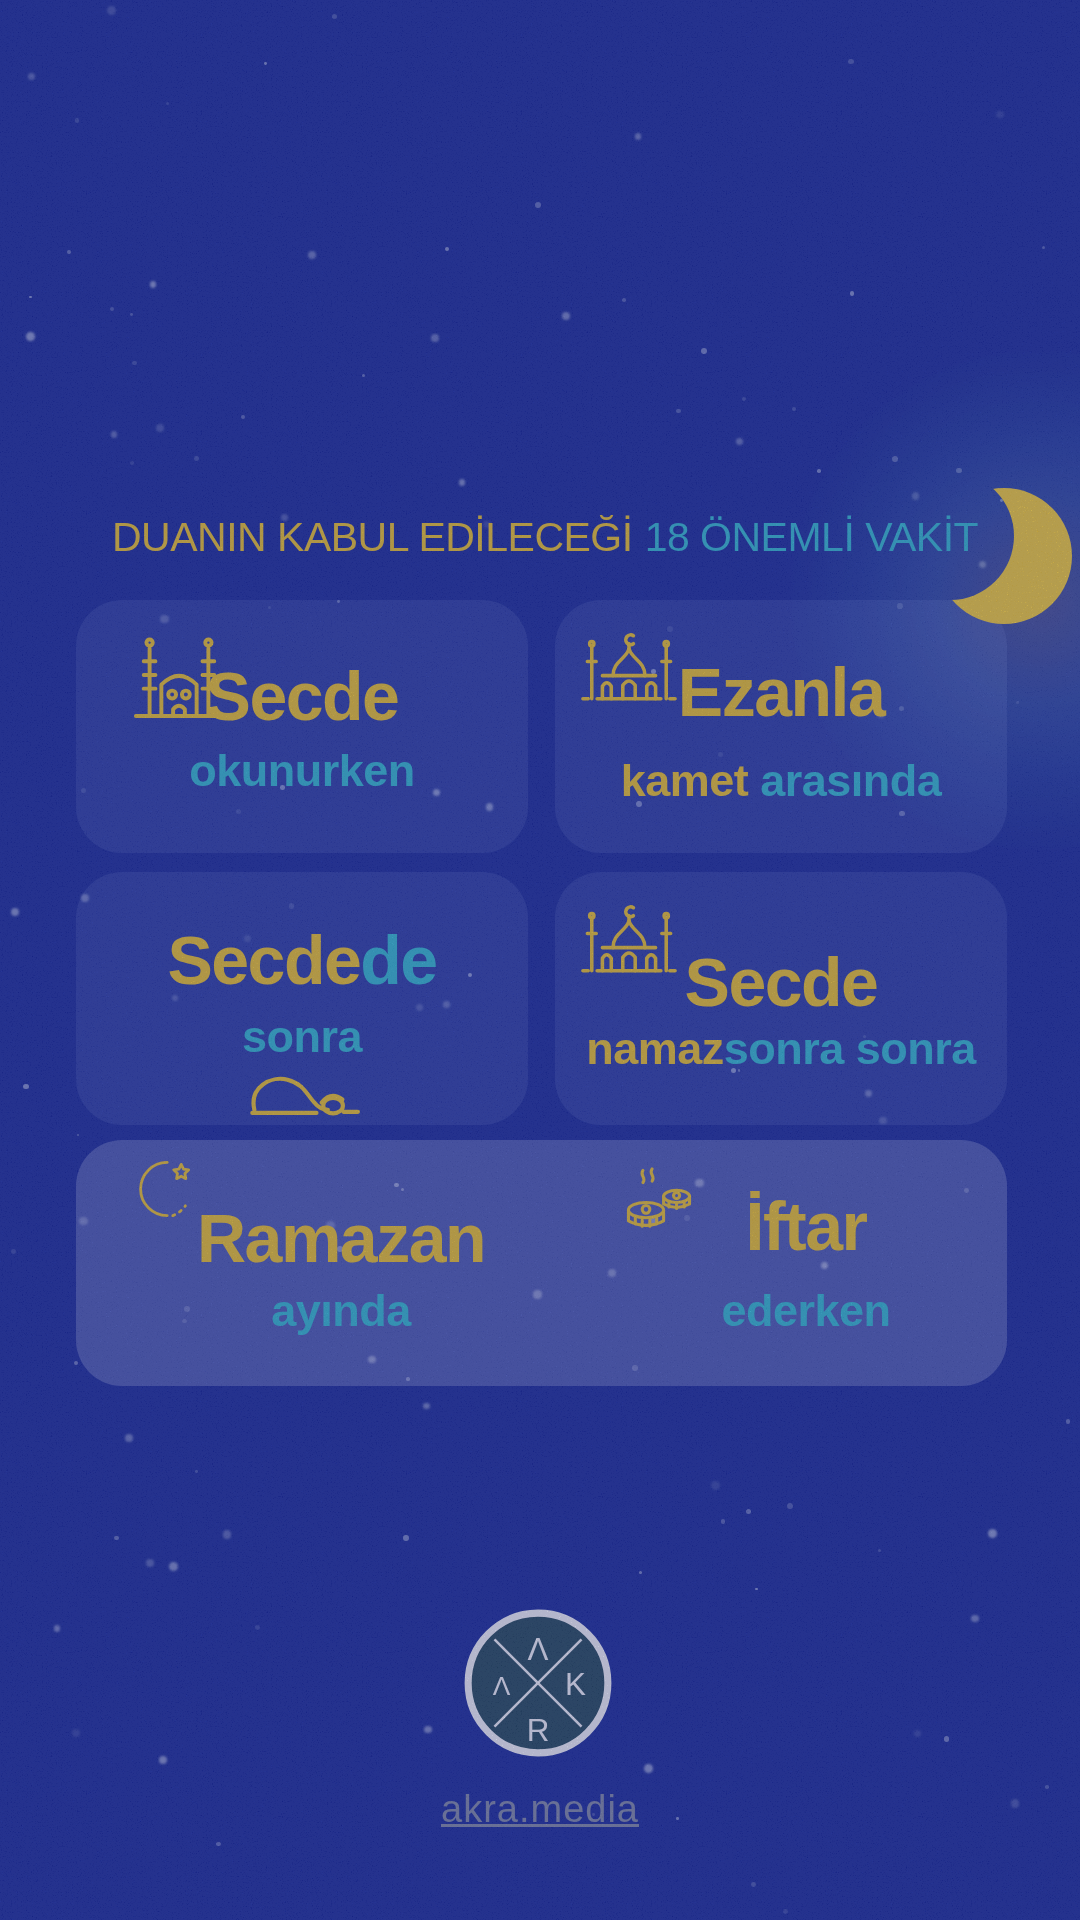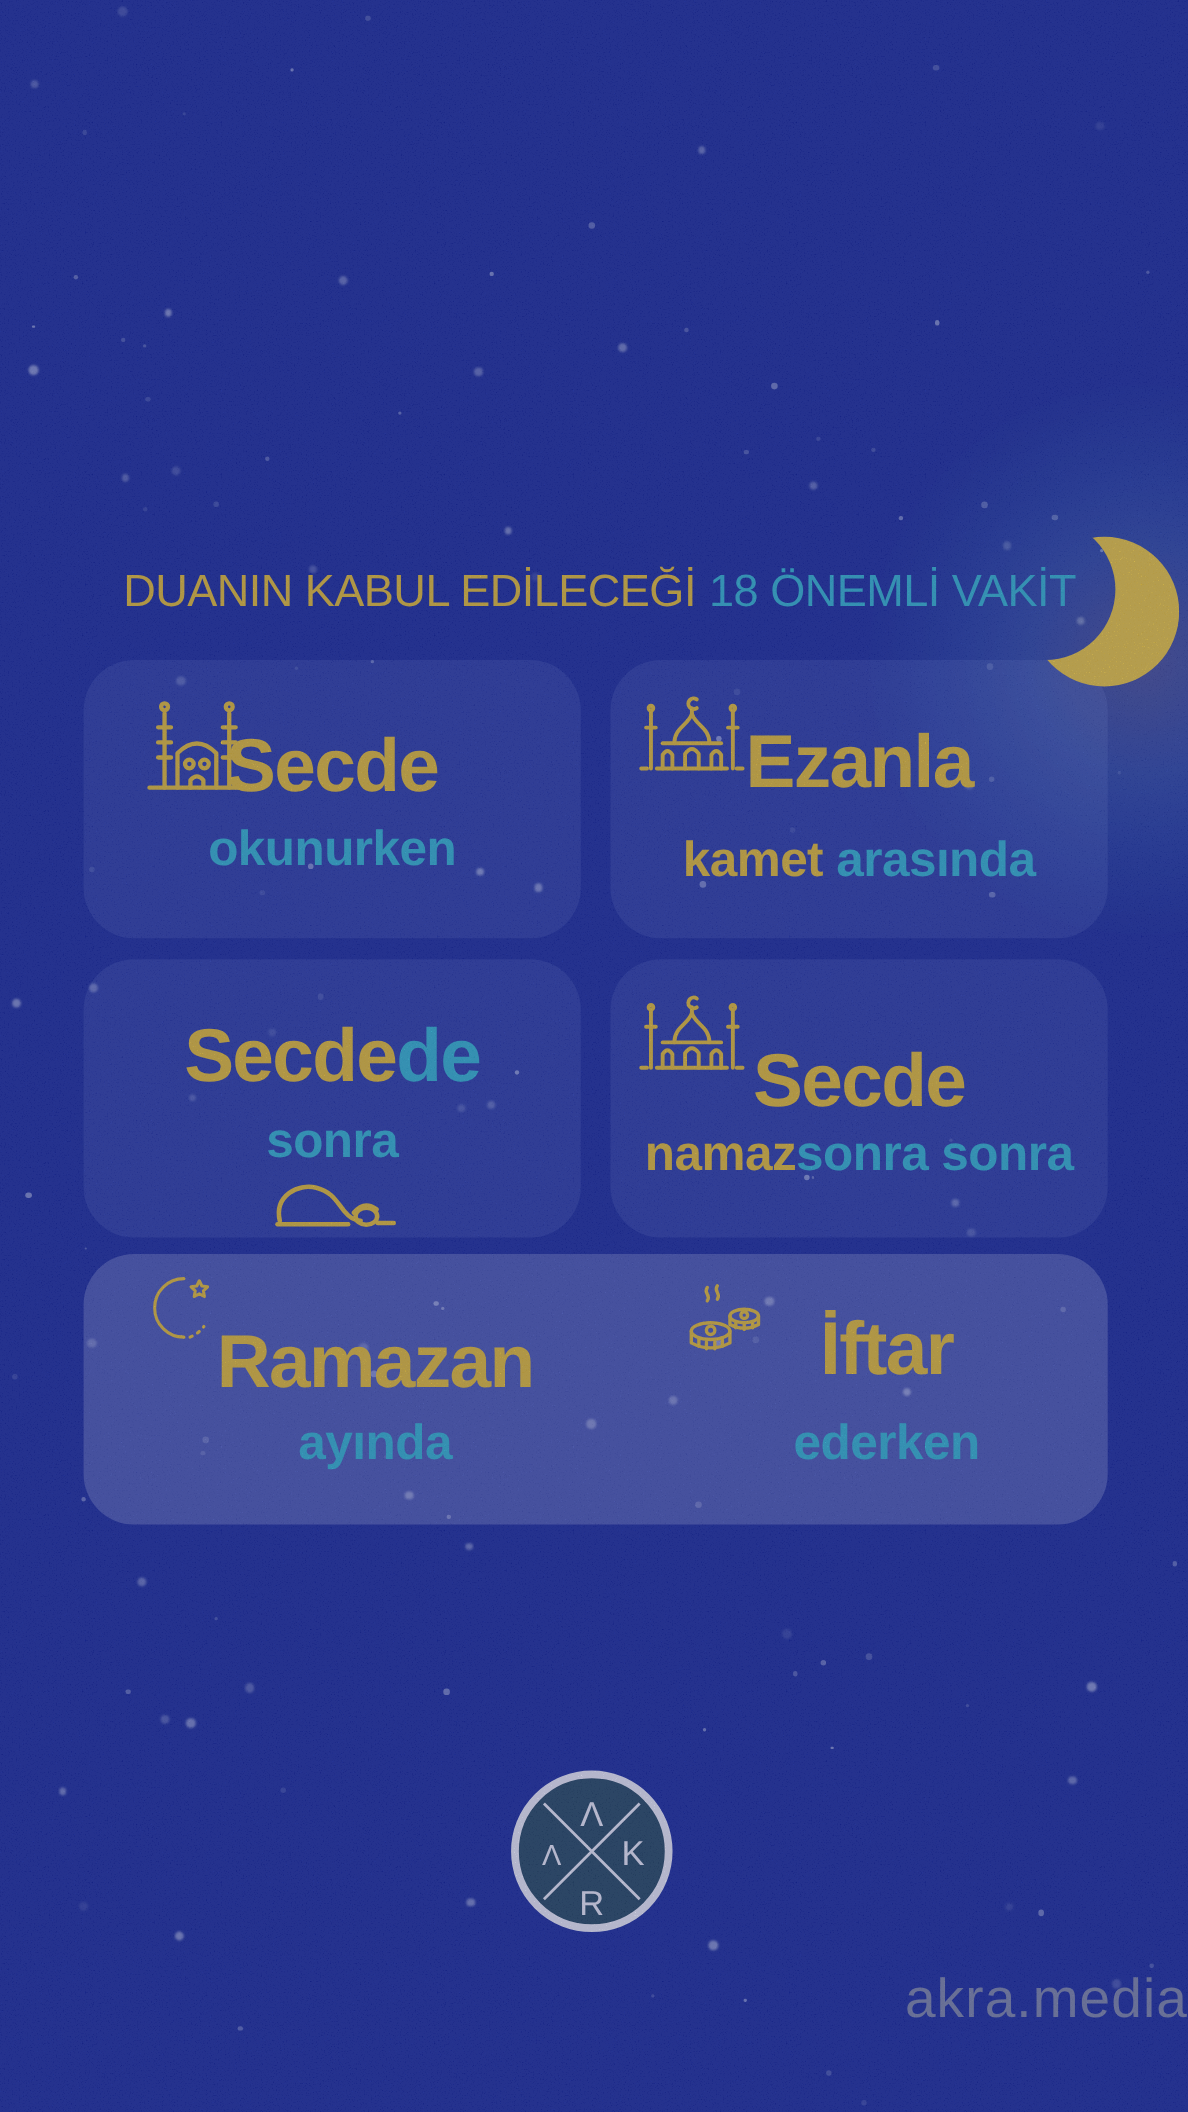--- a/index.html
+++ b/index.html
@@ -46,22 +46,22 @@
   #card-ezanla .c-icon{left:24px;top:26px;width:100px;height:78px;}
   #card-secdede .c-title{top:54px;} #card-secdede .c-sub{top:142px;}
   #card-secdede .c-icon{left:50%;transform:translateX(-50%);top:186px;width:126px;height:58px;}
   #card-farz .c-title{top:76px;}   #card-farz .c-sub{top:154px;}
   #card-farz .c-icon{left:24px;top:26px;width:100px;height:78px;}
   .half-left .c-title{top:64px;}   .half-left .c-sub{top:148px;}
   .half-left .c-icon{left:20px;top:14px;width:70px;height:70px;}
   .half-right .c-title{top:52px;}  .half-right .c-sub{top:148px;}
   .half-right .c-icon{left:44px;top:24px;width:84px;height:80px;}
   .footer-logo{position:absolute;left:457px;top:1602px;z-index:5;}
-  .brand{position:absolute;left:0;top:1788px;width:100%;z-index:5;text-align:right;
-         font-size:50px;font-weight:400;color:var(--brand-text,#8089A5);letter-spacing:1px;}
+  .brand{position:absolute;left:0;top:1788px;width:100%;z-index:5;text-align:center;
+         font-size:38px;font-weight:400;color:var(--brand-text,#8089A5);letter-spacing:1px;text-decoration:underline;}
   .noise{position:absolute;left:0;top:0;z-index:10;pointer-events:none;}
 </style>
 </head>
 <body>
 
 <div class="stage">
 
   <div id="stars">
       <div class="star" style="left: 562.456px; top: 312.012px; width: 7.7922px; height: 7.7922px; opacity: 0.53; filter: blur(1px);"></div>
       <div class="star" style="left: 113.844px; top: 1535.6px; width: 4.7928px; height: 4.7928px; opacity: 0.43;"></div>

